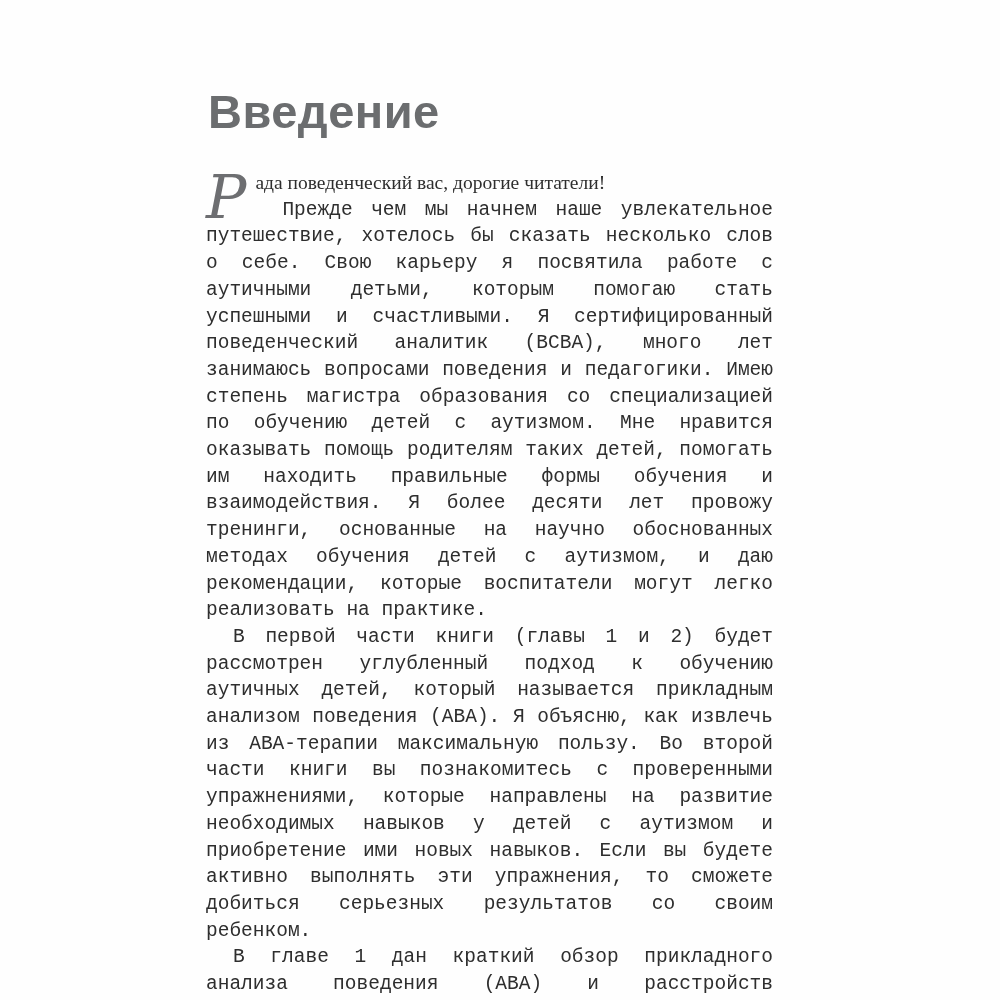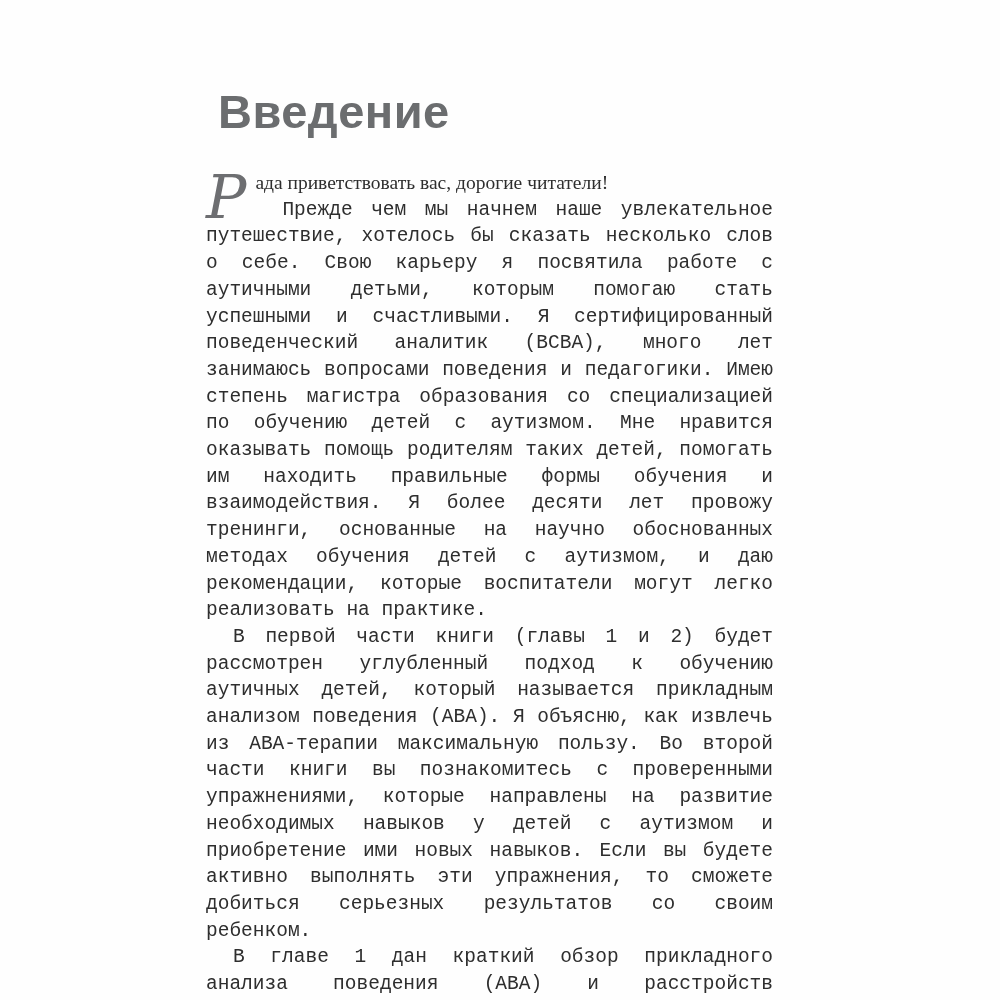--- a/index.html
+++ b/index.html
@@ -20,21 +20,21 @@
     top: 88px;
     width: 567px;
   }
   .page-title {
     font-family: "Liberation Sans", "DejaVu Sans", sans-serif;
     font-weight: bold;
     font-size: 47px;
     line-height: 1.0;
     letter-spacing: 0.5px;
     color: #6b6d6f;
-    margin: 0 0 35px 12px;
+    margin: 0 0 35px 2px;
   }
   .body-text p {
     font-family: "Liberation Serif", "DejaVu Serif", serif;
     font-size: 19.5px;
     line-height: 26.7px;
     color: #2e2e2e;
     text-align: justify;
     margin: 0;
     hyphens: auto;
   }
@@ -52,19 +52,19 @@
     margin: 4px 9px 2px 0;
   }
 </style>
 </head>
 <body>
 
 <div class="page">
   <div class="content">
     <h1 class="page-title">Введение</h1>
     <div class="body-text">
-      <p class="p-first"><span class="dropcap">Р</span><span>ада приветствовать вас, дорогие читатели!</span></p>
+      <p class="p-first"><span class="dropcap">Р</span><span>ада поведенческий вас, дорогие читатели!</span></p>
       <p class="indent">Прежде чем мы начнем наше увлекательное путешествие, хотелось бы сказать несколько слов о себе. Свою карьеру я посвятила работе с аутичными детьми, которым помогаю стать успешными и счастливыми. Я сертифицированный поведенческий аналитик (BCBA), много лет занимаюсь вопросами поведения и педагогики. Имею степень магистра образования со специализацией по обучению детей с аутизмом. Мне нравится оказывать помощь родителям таких детей, помогать им находить правильные формы обучения и взаимодействия. Я более десяти лет провожу тренинги, основанные на научно обоснованных методах обучения детей с аутизмом, и даю рекомендации, которые воспитатели могут легко реализовать на практике.</p>
       <p class="indent">В первой части книги (главы 1 и 2) будет рассмотрен углубленный подход к обучению аутичных детей, который называется прикладным анализом поведения (ABA). Я объясню, как извлечь из ABA-терапии максимальную пользу. Во второй части книги вы познакомитесь с проверенными упражнениями, которые направлены на развитие необходимых навыков у детей с аутизмом и приобретение ими новых навыков. Если вы будете активно выполнять эти упражнения, то сможете добиться серьезных результатов со своим ребенком.</p>
       <p class="indent">В главе 1 дан краткий обзор прикладного анализа поведения (ABA) и расстройств аутистического спектра (РАС), а также приведены примеры дополнительных видов коррекции аутизма. Я постараюсь объяснить, что такое аутизм, что делает аутичного ребенка уникальным и с какими трудностями в развитии он, вероятнее всего, столкнется. Прежде чем вы начнете заниматься со своим ребенком, я отвечу на важные вопросы, касающиеся ABA-терапии, и постараюсь показать, что в ее основе лежат глубокие исследования и научные доказательства. Я также помогу вам понять свою роль как родителя, воспитывающего ребенка с особыми потребностями, и предложу различные стратегии обучения, поскольку вы самый важный человек в жизни своего ребенка.</p>
     </div>
   </div>
 </div>
 
 </body></html>

